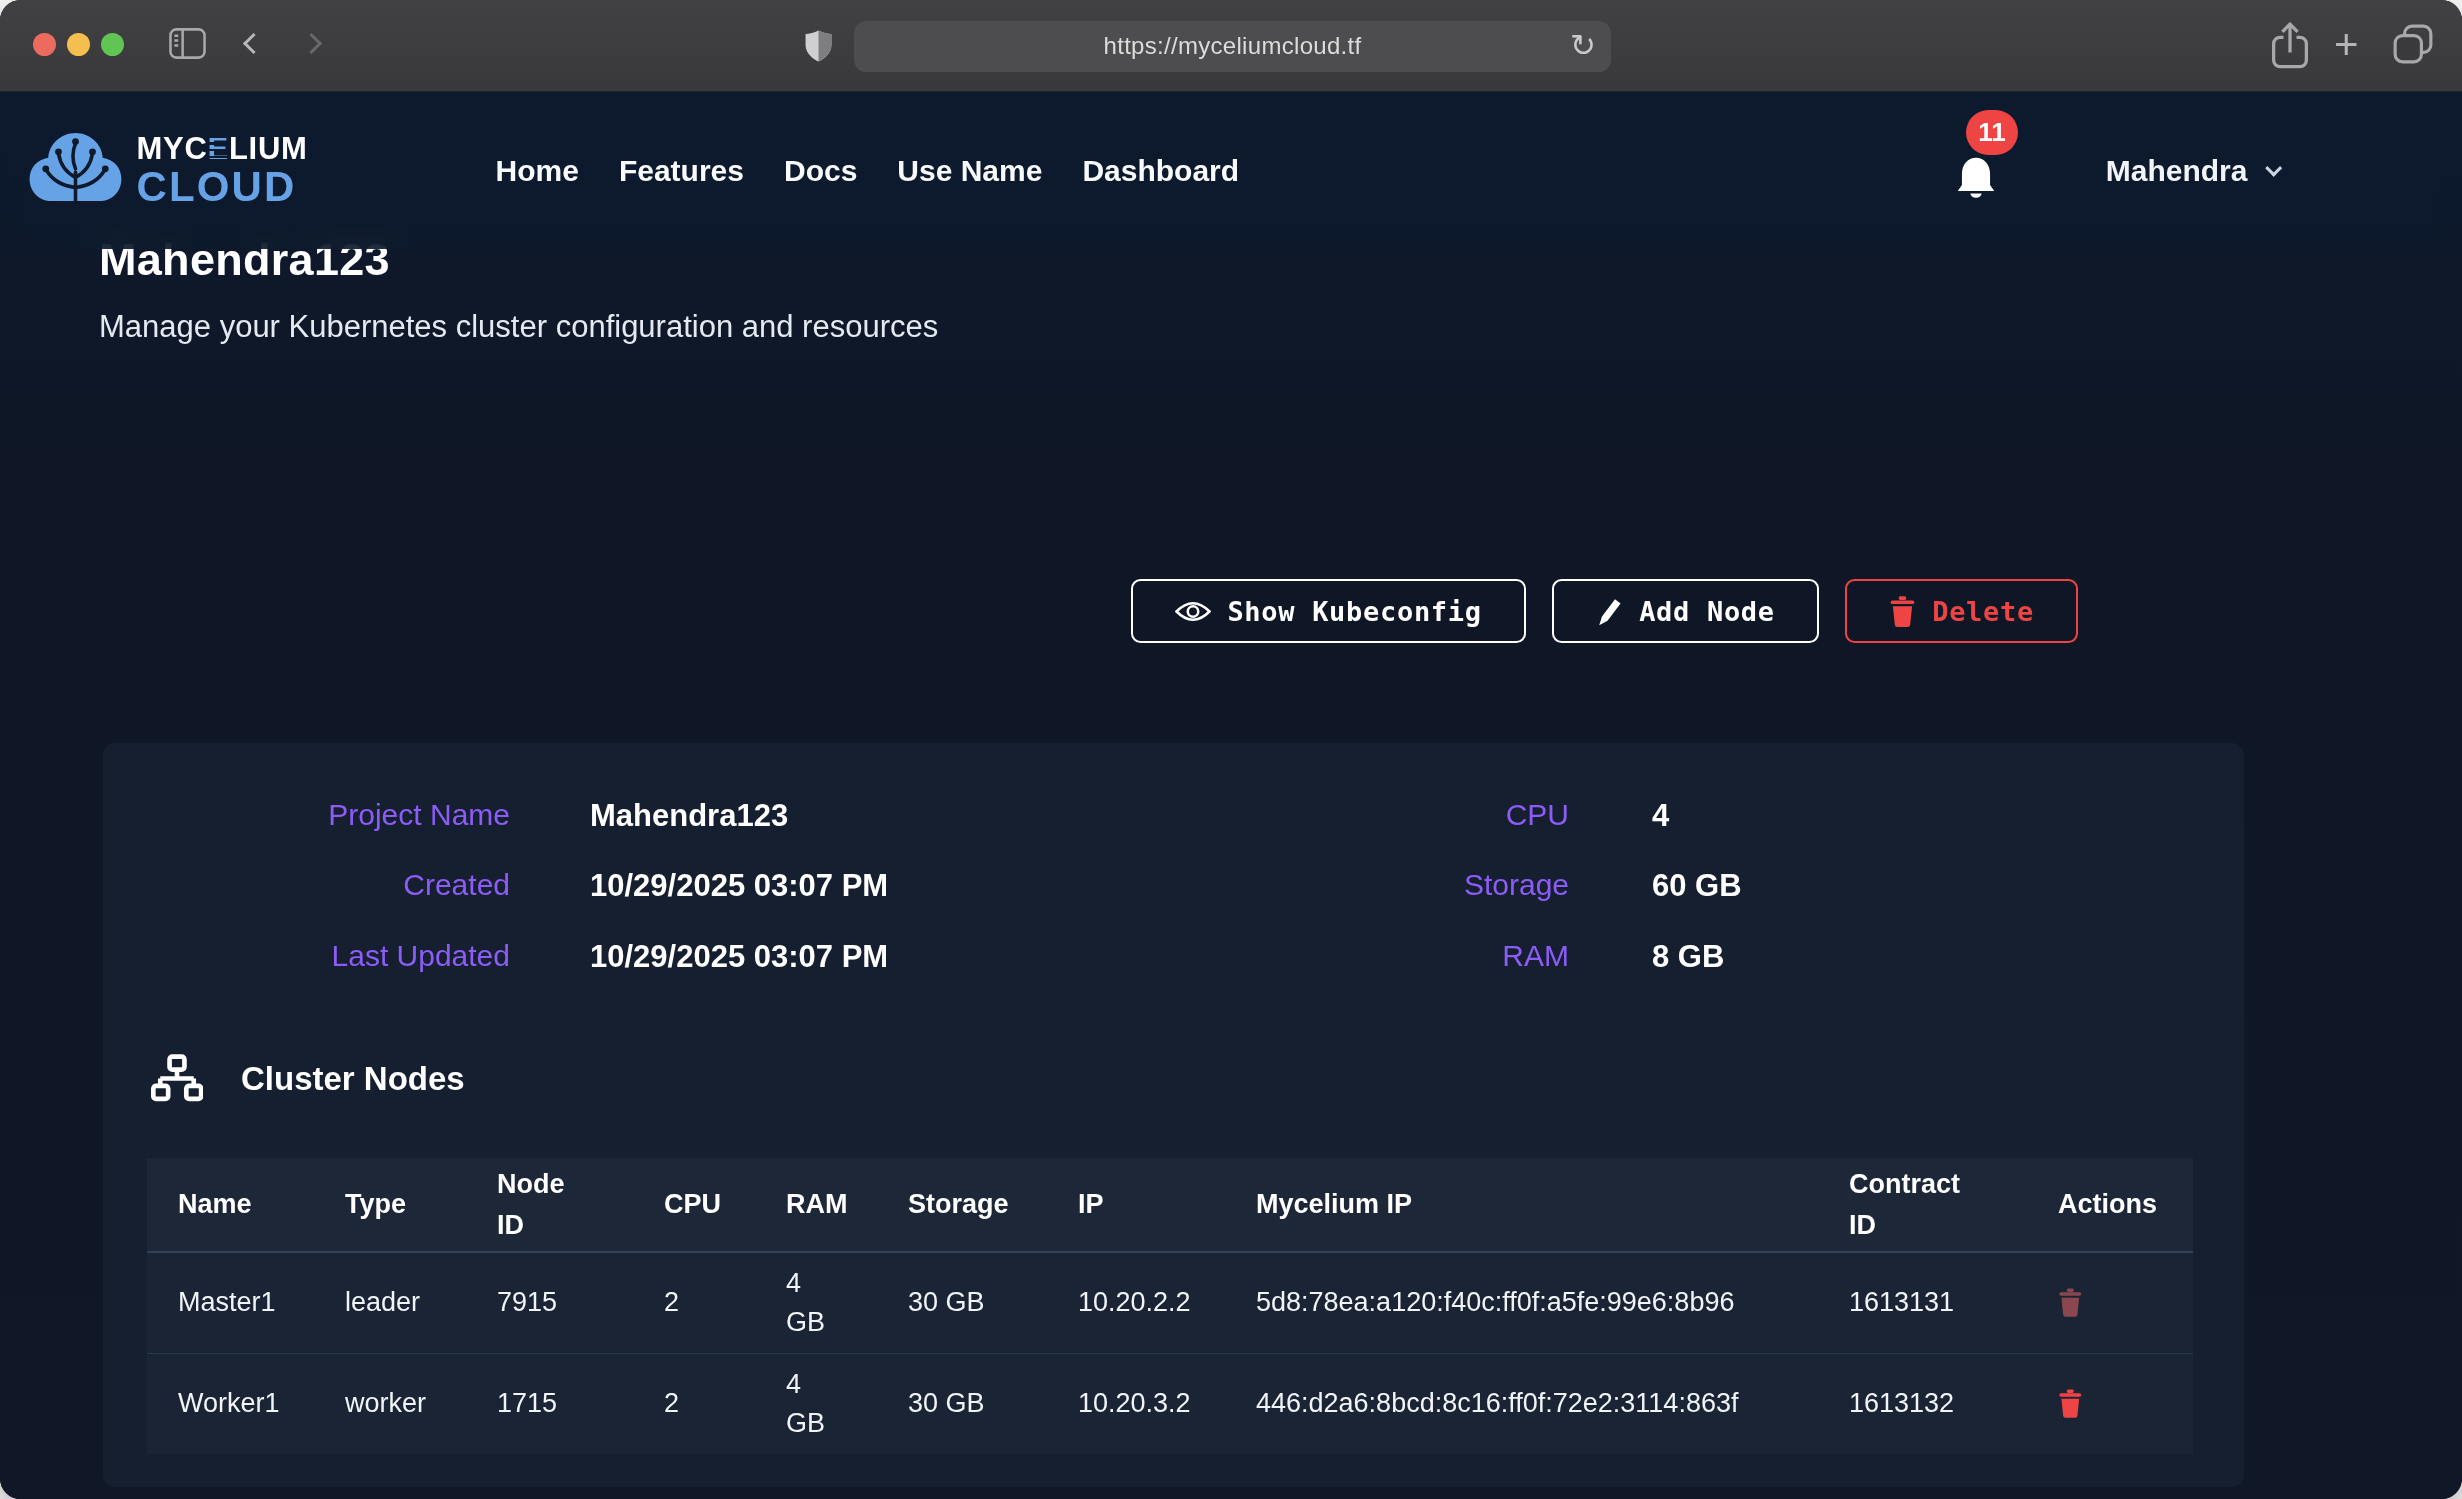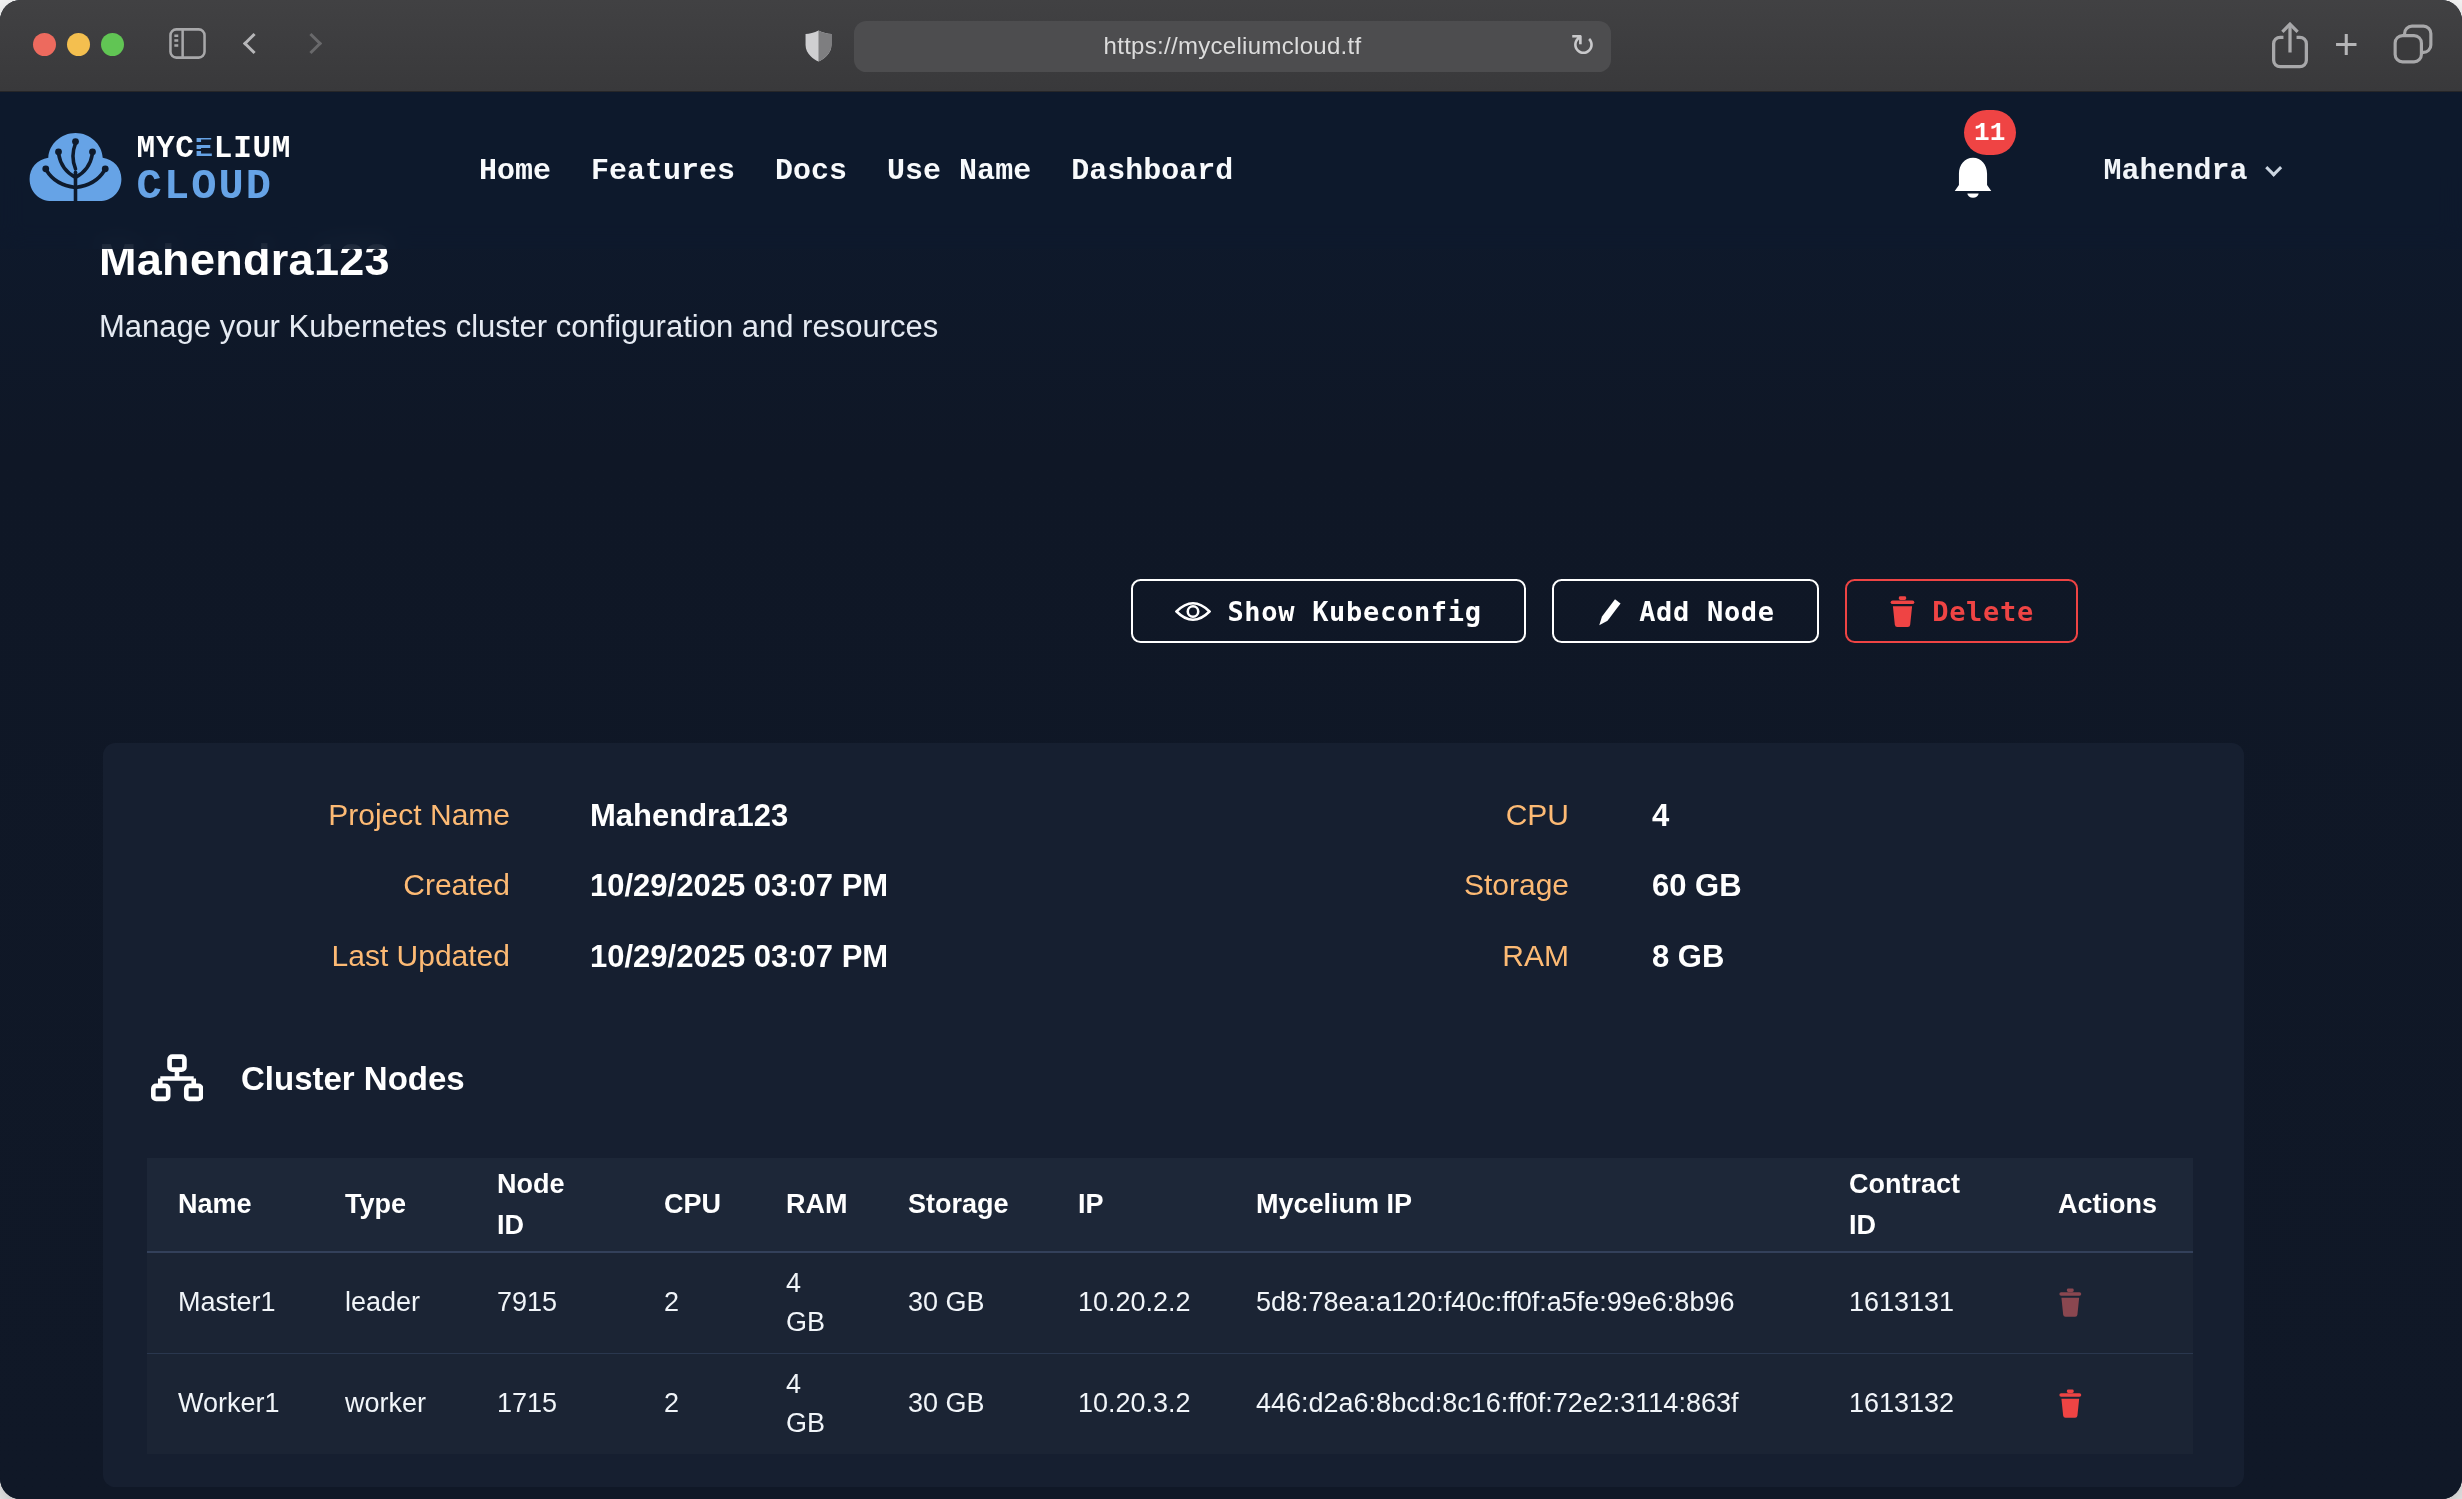--- a/index.html
+++ b/index.html
@@ -47,21 +47,21 @@
   .page-subtitle {
     position:absolute; left:99px; top:217px;
     color:#e5eaf2; font-size:31px; font-weight:400;
   }
 
   
   .navbar {
     position:absolute; z-index:5; top:0; left:0; right:0; height:157px;
     background:rgba(13,25,44,0.84);
     -webkit-backdrop-filter:blur(12.3px); backdrop-filter:blur(12.3px);
-    display:flex; align-items:center;font-family:Liberation Mono, monospace;
+    display:flex; align-items:center;
   }
   .logo { display:flex; align-items:center; margin-left:24px; gap:9.6px; }
   .logo-text { display:flex; flex-direction:column; line-height:1; }
   .logo-line1 { color:#ffffff; font-weight:700; font-size:31px; letter-spacing:0.7px; }
   .logo-e {
     color:#66a3e6; font-weight:700;
     background:repeating-linear-gradient(180deg,#66a3e6 0 4.1px,rgba(0,0,0,0) 4.1px 6.8px);
     -webkit-background-clip:text; background-clip:text; -webkit-text-fill-color:transparent;
   }
   .logo-line2 { color:#66a3e6; font-weight:700; font-size:42px; letter-spacing:2.1px; margin-top:2.7px; }
@@ -87,21 +87,21 @@
     color:#ffffff; font-family:"DejaVu Sans Mono","Liberation Mono",monospace;
     font-size:27px; font-weight:700; letter-spacing:0.7px; cursor:pointer; white-space:nowrap;
   }
   .btn-danger { border-color:#ef4444; color:#ef4444; }
 
   
   .card {
     position:absolute; left:103px; top:651px; width:2141px; height:744px;
     background:#161f30; border-radius:12.3px;
   }
-  .detail-label { position:absolute; color:#fdba74; font-size:30px; text-align:right; }
+  .detail-label { position:absolute; color:#8b5cf6; font-size:30px; text-align:right; }
   .detail-value { position:absolute; color:#ffffff; font-size:31px; font-weight:700; }
   .dl-left  { left:0; width:407px; }
   .dv-left  { left:487px; }
   .dl-right { left:1124px; width:342px; }
   .dv-right { left:1549px; }
   .row-a { top:55px; } .row-b { top:125px;text-align:right; } .row-c { top:196px; }
 
   .section-head { position:absolute; left:48px; top:311px; display:flex; align-items:center; gap:38px; }
   .section-title { color:#ffffff; font-size:33px; font-weight:700; }
 

